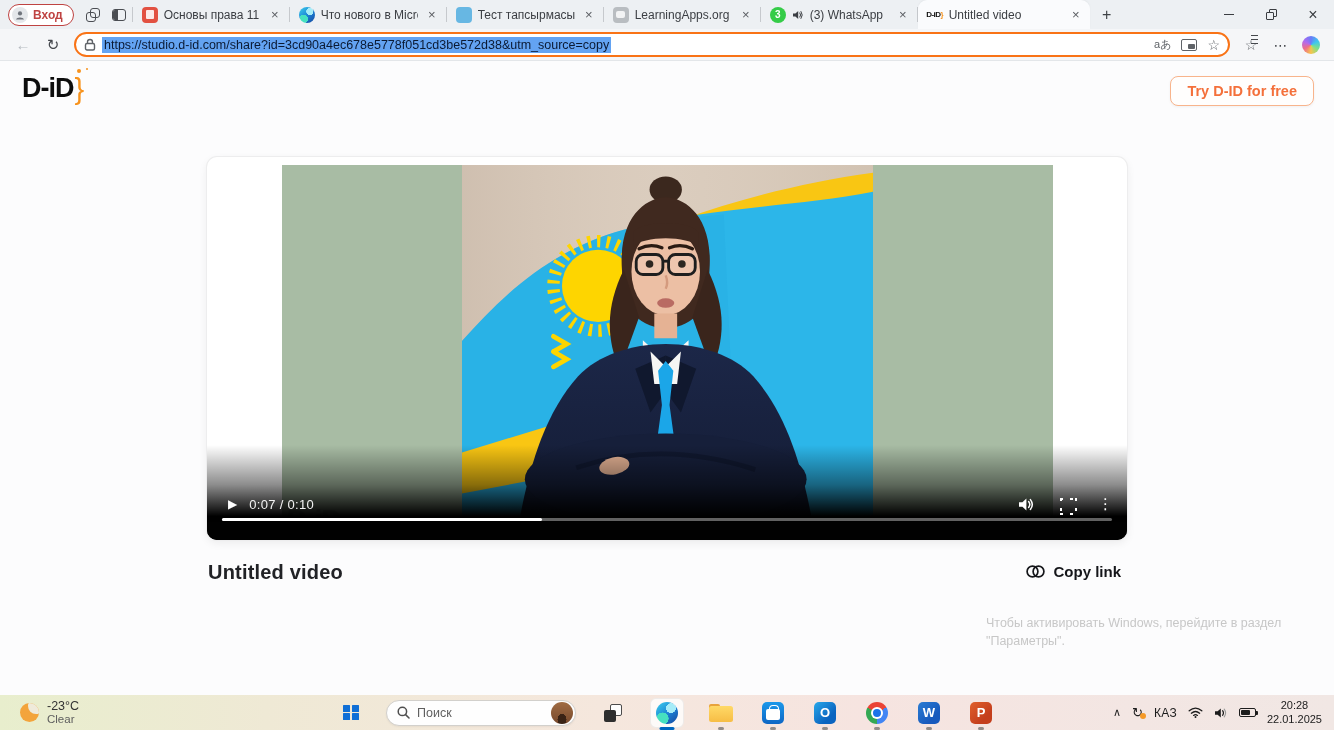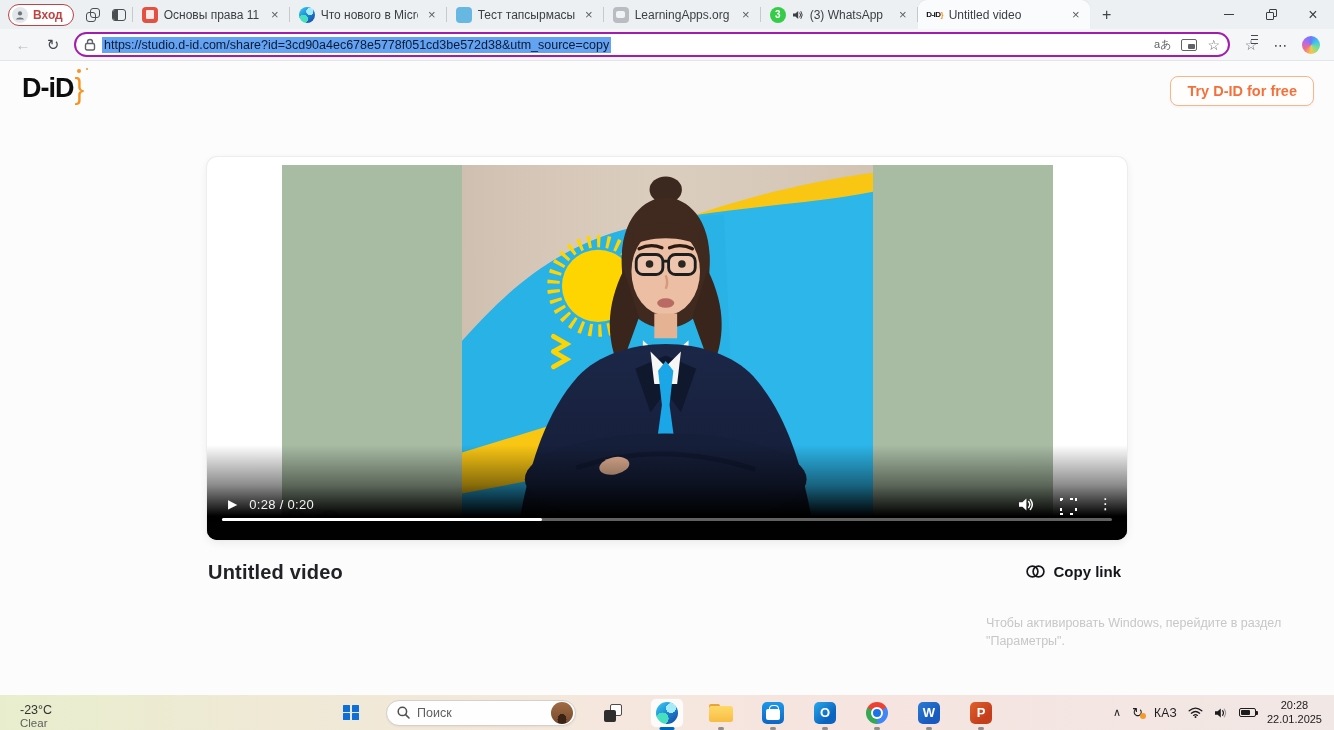--- a/index.html
+++ b/index.html
@@ -60,21 +60,21 @@
   .restore-shape span { position:absolute; border:1.2px solid #3a3d41; }
   .restore-shape span:first-child { width:8px; height:8px; right:0; top:0; border-radius:1px; }
   .restore-shape span:last-child { width:8px; height:8px; left:0; bottom:0; background:#edf0f3; border-radius:1px; }
 
   
   .addressbar { position:absolute; top:29px; left:0; right:0; height:32px; background:#f5f6f8;
     border-bottom:1px solid #e3e6e9; display:flex; align-items:center; padding:0 10px; gap:4px; }
   .nav-btn { width:26px; height:26px; display:flex; align-items:center; justify-content:center;
     font-size:15px; color:#45484d; }
   .nav-btn.disabled { color:#b7bbc1; }
-  .url-pill { flex:1; height:25px; margin:0 4px; background:#fff; border:2px solid #a21caf;
+  .url-pill { flex:1; height:25px; margin:0 4px; background:#fff; border:2px solid #f97316;
     border-radius:13px; display:flex; align-items:center; padding:0 8px; gap:6px; min-width:0; }
   .url-text { font-size:12.5px; color:#0b1a33; background:#63a3f2; padding:1px 2px;
     white-space:nowrap; overflow:hidden; flex:0 1 auto; }
   .pill-right { margin-left:auto; display:flex; align-items:center; gap:10px; color:#5f6368; }
   .translate-glyph { font-size:11px; color:#5f6368; }
   .pip-icon { width:16px; height:12px; border:1.4px solid #5f6368; border-radius:2px; position:relative; }
   .pip-icon::after { content:""; position:absolute; right:1px; bottom:1px; width:7px; height:5px;
     background:#5f6368; border-radius:1px; }
   .star-glyph { font-size:14px; color:#5f6368; }
   .hub-icon { position:relative; }
@@ -136,21 +136,21 @@
 
   
   .activation { position:absolute; left:986px; top:609px; color:#c0c0c0; }
   .activation-title { font-size:19px; color:#bdbdbd; font-weight:400; }
   .activation-body { margin-top:5px; font-size:12.5px; line-height:1.45; color:#c7c7c7; width:310px; }
 
   
   .taskbar { position:absolute; left:0; right:0; bottom:0; height:35px;
     background:linear-gradient(90deg,#e8eecd 0%,#efe9d5 20%,#f5e7dd 45%,#f6e4e0 65%,#f3e6e3 85%,#f1e7e4 100%);
     display:flex; align-items:center; }
-  .weather { position:absolute; left:20px; top:0; bottom:0; display:flex; align-items:center; gap:8px;flex-direction:column; }
+  .weather { position:absolute; left:20px; top:0; bottom:0; display:flex; align-items:center; gap:8px; }
   .moon-icon { width:19px; height:19px; border-radius:50%; background:#f3a43c; position:relative; overflow:hidden; }
   .moon-icon::after { content:""; position:absolute; width:16px; height:16px; border-radius:50%;
     background:#efeada; right:-5px; top:-5px; }
   .weather-text { line-height:1.15; }
   .weather-temp { font-size:12.5px; color:#333; }
   .weather-cond { font-size:11.5px; color:#5e5e5e; }
   .task-center { position:absolute; left:50%; transform:translateX(-50%); top:0; bottom:0;
     display:flex; align-items:center; gap:22px; }
   .start-btn { width:26px; height:26px; display:flex; align-items:center; justify-content:center; }
   .win-logo { display:grid; grid-template-columns:7px 7px; grid-template-rows:7px 7px; gap:1.5px; }
@@ -404,21 +404,21 @@
 
       <ellipse cx="160" cy="316" rx="16" ry="9" fill="#e5b294" transform="rotate(-12 160 316)"></ellipse>
     </svg>
   </div>
 
   <div class="player-shade"></div>
   <div class="did-mark">D-iD</div>
 
   <div class="controls-row">
     <span class="play-glyph">▶</span>
-    <span class="time-label">0:28 / 0:20</span>
+    <span class="time-label">0:07 / 0:10</span>
     <span class="ctrl-right">
       <span style="display:flex;">
         <svg width="17" height="15" viewBox="0 0 17 15">
             <path d="M1 5.2 H4.4 L8.4 1.6 V13.4 L4.4 9.8 H1 Z" fill="#fff"></path>
             <path d="M10.6 4.6 Q13 7.5 10.6 10.4" stroke="#fff" stroke-width="1.5" fill="none" stroke-linecap="round"></path>
             <path d="M12.4 2.6 Q16.2 7.5 12.4 12.4" stroke="#fff" stroke-width="1.5" fill="none" stroke-linecap="round"></path>
           </svg>
       </span>
       <span class="fs-icon"></span>
       <span class="kebab-glyph">⋮</span>

